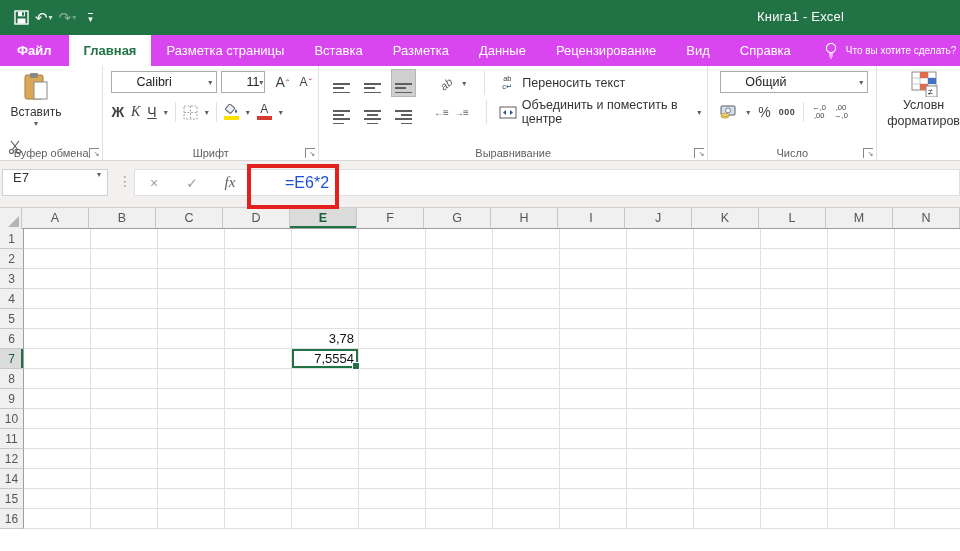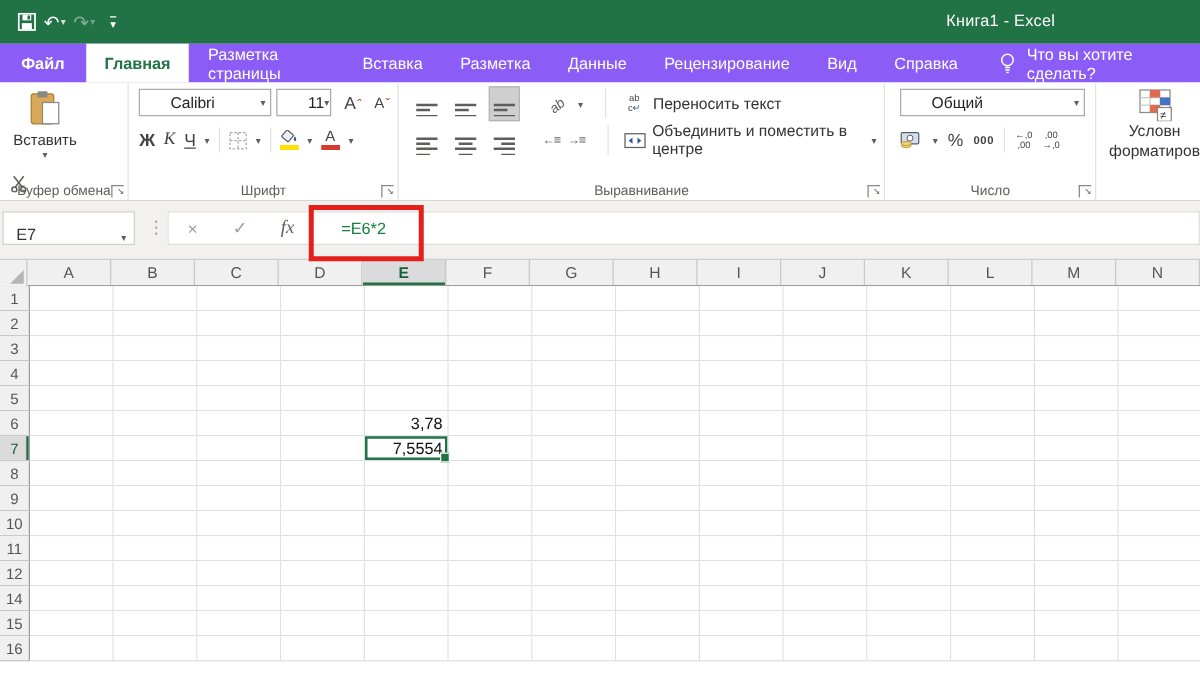--- a/index.html
+++ b/index.html
@@ -11,25 +11,25 @@
   #titlebar { position:absolute; left:0; top:0; width:960px; height:35px; background:#217346; display:flex; align-items:center; }
   .qat { display:flex; align-items:center; gap:6px; padding-left:14px; color:#fff; }
   .qat .btn { display:flex; align-items:center; color:#fff; font-size:15px; cursor:default; }
   .qat .dd-sm { font-size:8px; margin-left:1px; color:#cfe3d8; }
   .qat .dim { color:rgba(255,255,255,.45); }
   .qat .dim .dd-sm { color:rgba(255,255,255,.35); }
   .qat-custom { font-size:9px; color:#fff; border-top:1px solid #fff; line-height:8px; margin-left:6px; padding-top:1px; }
   #window-title { position:absolute; left:757px; top:9px; color:#fff; font-size:13px; letter-spacing:.2px; }
 
   
-  #tabrow { position:absolute; left:0; top:35px; width:960px; height:31px; background:#8b5cf6; display:flex; align-items:stretch; }
+  #tabrow { position:absolute; left:0; top:35px; width:960px; height:31px; background:#d946ef; display:flex; align-items:stretch;text-align:center; }
   .tab { color:#fff; font-size:13px; padding:0 15px; display:flex; align-items:center; cursor:default; }
   .tab.file { padding:0 17px; font-weight:bold; }
   .tab.active { background:#fff; color:#217346; font-weight:bold; }
-  #tab-search { display:flex; align-items:center; gap:8px; color:#fff; margin-left:18px; font-size:13px; }
+  #tab-search { display:flex; align-items:center; gap:8px; color:#fff; margin-left:18px; font-size:10px; }
 
   
   #ribbon { position:absolute; left:0; top:66px; width:960px; height:95px; background:#fff; border-bottom:1px solid #d6d6d6; display:flex; }
   .rgroup { position:relative; height:100%; border-right:1px solid #e1e1e1; }
   .rgroup-label { position:absolute; bottom:1px; left:0; right:0; text-align:center; font-size:11px; color:#605e5c; }
   .launcher { position:absolute; bottom:2px; right:3px; width:10px; height:10px; border-top:1px solid #8a8886; border-left:1px solid #8a8886; font-size:7px; line-height:9px; text-align:right; color:#605e5c; cursor:default; }
 
   
   #grp-clipboard { width:106px; display:flex; padding:6px 4px 18px 8px; gap:8px;flex-direction:column; }
   .paste-btn { display:flex; flex-direction:column; align-items:center; width:56px; cursor:default; }
@@ -76,27 +76,27 @@
   .tiny2 { display:flex; flex-direction:column; font-size:7.5px; line-height:8px; color:#444; text-align:center; cursor:default; }
   .pct { font-size:14px; color:#444; cursor:default; }
   .thou { font-size:9px; font-weight:bold; color:#444; letter-spacing:.5px; cursor:default;text-align:right; }
 
   
   #grp-styles { flex:1; padding:5px 0 18px 10px; display:flex; flex-direction:column; align-items:center; border-right:none; }
   .cf-text { font-size:12.5px; color:#333; line-height:16px; white-space:nowrap; text-align:center; }
 
   
   #formulabar { position:absolute; left:0; top:161px; width:960px; height:47px; background:#f2f1f0; border-bottom:1px solid #cfcfcf; }
-  #namebox { position:absolute; left:2px; top:8px; width:106px; height:27px; background:#fff; border:1px solid #d2d0ce; display:flex; align-items:flex-end; padding:0 6px 0 10px; font-size:13px; }
+  #namebox { position:absolute; left:2px; top:8px; width:106px; height:27px; background:#fff; border:1px solid #d2d0ce; display:flex; align-items:flex-start; padding:0 6px 0 10px; font-size:13px; }
   #namebox .dd { margin-left:auto; color:#605e5c; }
   #fb-dots { position:absolute; left:118px; top:12px; color:#a19f9d; font-size:14px; letter-spacing:0; }
   #fb-strip { position:absolute; left:134px; top:8px; width:826px; height:27px; background:#fff; border:1px solid #e1dfdd; display:flex; align-items:center; }
   .fb-ic { width:38px; text-align:center; color:#a19f9d; font-size:14px; cursor:default; }
   .fb-fx { font-family:"Liberation Serif","DejaVu Serif",serif; font-style:italic; color:#605e5c; font-size:15px; }
-  #formula-text { margin-left:24px; font-size:13px; color:#15803d; }
+  #formula-text { margin-left:36px; font-size:16px; color:#1d4ed8; }
   #annotation-red { position:absolute; left:247px; top:164px; width:92px; height:45px; border:4px solid #e3201b; z-index:30; pointer-events:none; }
 
   
   #grid { position:absolute; left:0; top:208px; width:960px; height:343px; background:#fff; overflow:hidden; }
   #col-headers { display:flex; height:21px; background:#f0f0f0; border-bottom:1px solid #9e9e9e; }
   #select-all { width:24px; height:21px; background:#f0f0f0; border-right:1px solid #c8c8c8; position:relative; cursor:default; }
   #select-all::after { content:""; position:absolute; right:2px; bottom:2px; border-left:11px solid transparent; border-bottom:11px solid #b5b5b5; }
   .colh { width:67px; flex:none; text-align:center; font-size:12.5px; color:#555; line-height:21px; border-right:1px solid #c8c8c8; cursor:default; }
   .colh.sel { background:#dbdbdb; color:#17623d; font-weight:bold; box-shadow:inset 0 -2px 0 #217346; }
   .grid-row { display:flex; height:20px; }

